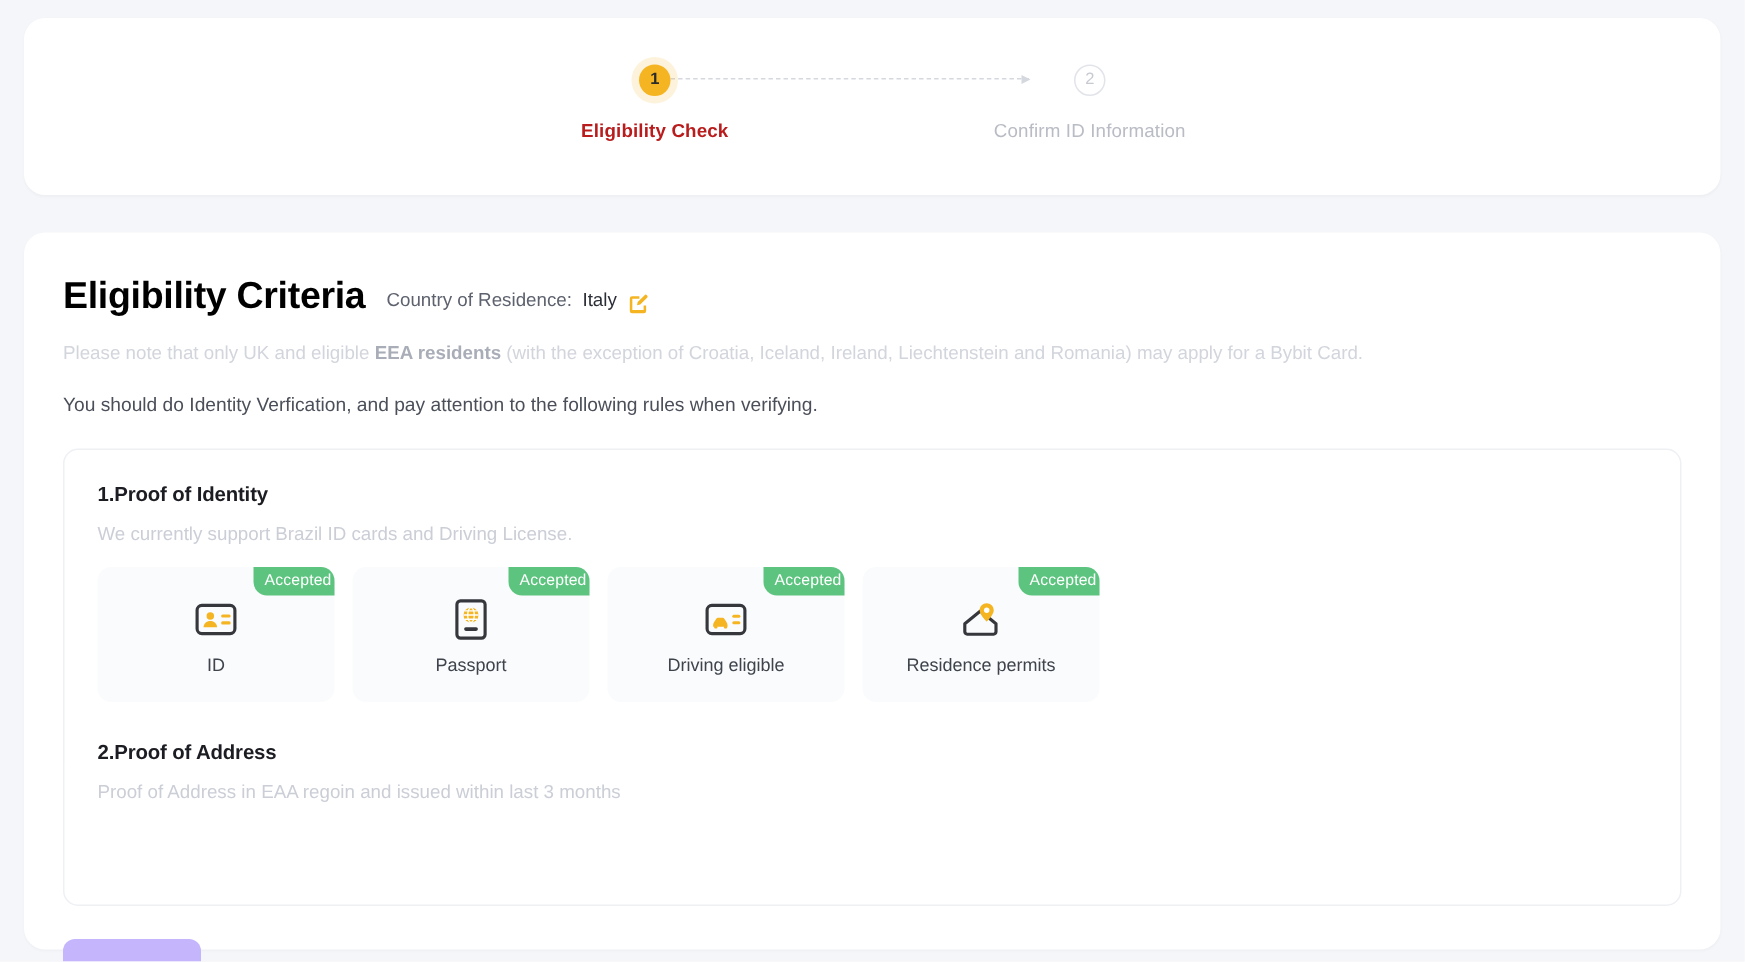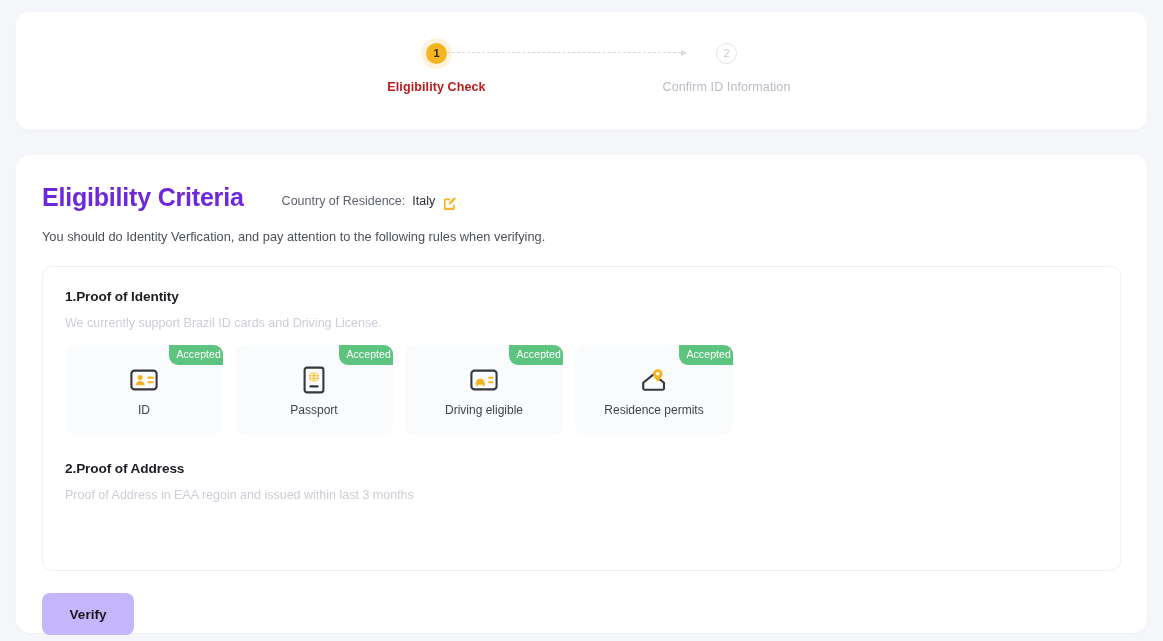--- a/index.html
+++ b/index.html
@@ -125,33 +125,32 @@
 
   .title-row {
     display: flex;
     align-items: baseline;
     gap: 14px;
   }
 
   .page-title {
     font-size: 25px;
     font-weight: 700;
-    color: #6d28d9;
+    color: #000000;
     letter-spacing: -0.2px;
   }
 
   .residence {
     display: flex;
     align-items: center;
     gap: 7px;
     font-size: 12.5px;
     color: #5d626e;
     position: relative;
     top: -1px;
-    margin-left: 24px;
   }
   .residence .country { color: #2b2e36; }
 
   .edit-icon {
     display: inline-flex;
     width: 15px; height: 15px;
     position: relative;
     top: 2px;
     cursor: pointer;
   }
@@ -294,20 +293,23 @@
         <span class="country">Italy</span>
         <span class="edit-icon">
           <svg width="15" height="15" viewBox="0 0 16 16">
             <path d="M2 4.2a1.6 1.6 0 0 1 1.6-1.6h5.2v1.8H3.8v8h8V9.2h1.8v4.0A1.6 1.6 0 0 1 12 14.8H3.6A1.6 1.6 0 0 1 2 13.2V4.2z" fill="#f5b523"></path>
             <path d="M14.1 1.9a1.1 1.1 0 0 0-1.6 0L7.6 6.8 7.1 9.1l2.3-.5 4.9-4.9a1.1 1.1 0 0 0 0-1.6l-0.2-0.2z" fill="#f5b523"></path>
           </svg>
         </span>
       </div>
     </div>
 
+    <div class="note">
+      <span>Please note that only UK and eligible </span><b>EEA residents</b><span> (with the exception of Croatia, Iceland, Ireland, Liechtenstein and Romania) may apply for a Bybit Card.</span>
+    </div>
 
     <div class="subnote">You should do Identity Verfication, and pay attention to the following rules when verifying.</div>
 
     <div class="inner-panel">
 
       <div class="section-heading">1.Proof of Identity</div>
 
       <div class="section-sub">We currently support Brazil ID cards and Driving License.</div>
 
       <div class="doc-row">

